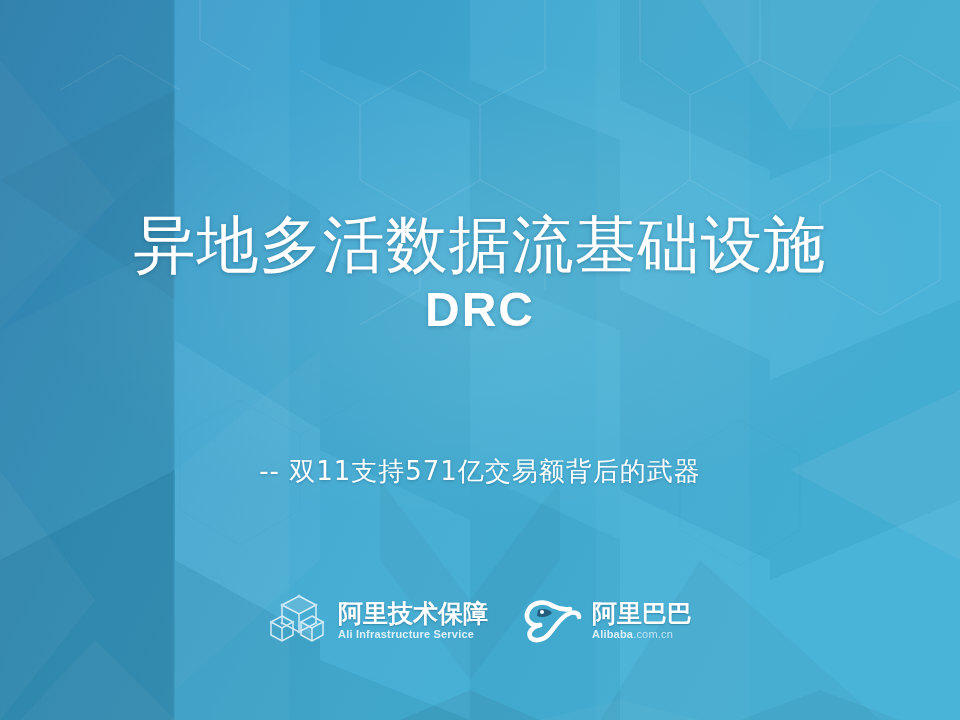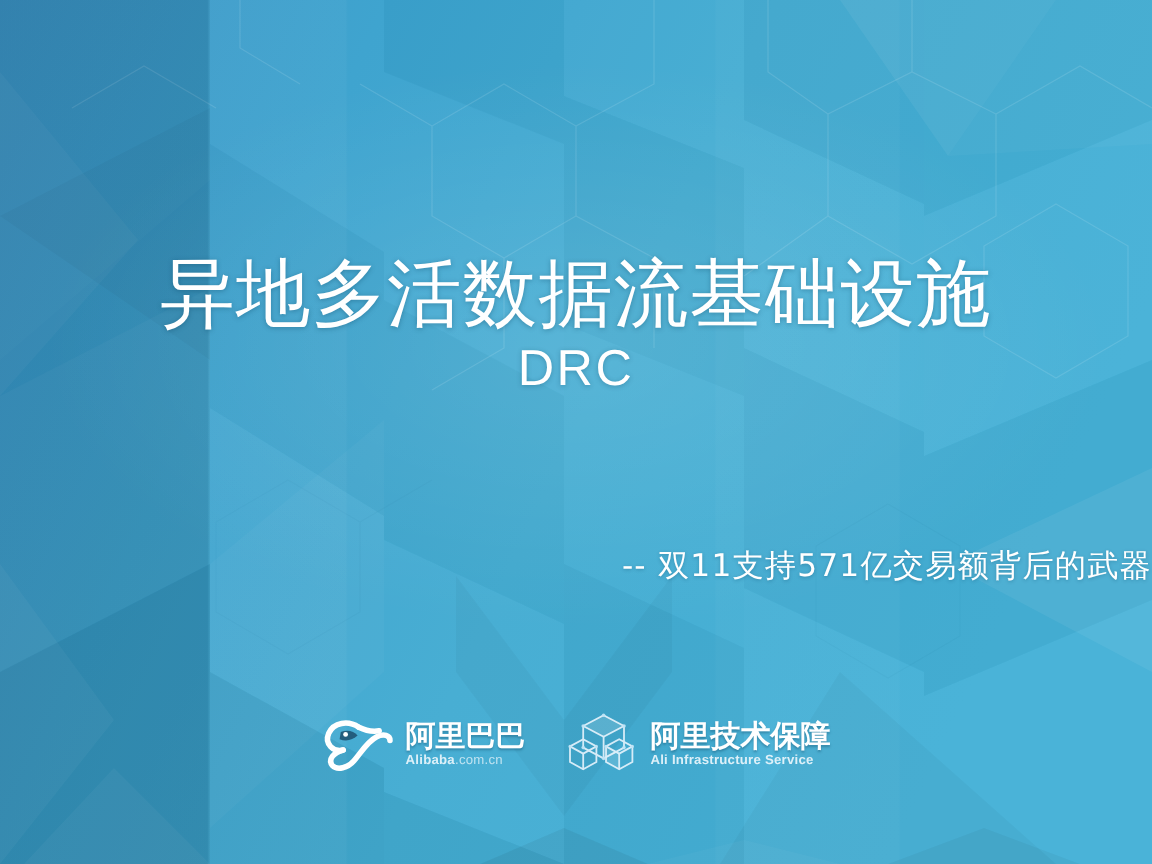--- a/index.html
+++ b/index.html
@@ -85,22 +85,22 @@
     font-size: 62px;
     line-height: 1.08;
     color: #ffffff;
     letter-spacing: 1px;
     text-shadow: 0 1px 4px rgba(10,60,90,.35);
     white-space: nowrap;
   }
 
   .title-en {
     font-family: "Liberation Sans", sans-serif;
-    font-size: 42px;
-    font-weight: 400;
+    font-size: 48px;
+    font-weight: 700;
     line-height: 1.12;
     color: #ffffff;
     letter-spacing: 2px;
     margin-top: 4px;
     text-shadow: 0 1px 4px rgba(10,60,90,.3);
   }
 
   #subtitle-block {
     position: absolute;
     left: 0;
@@ -118,21 +118,20 @@
   }
 
   .tagline {
     font-family: "DejaVu Sans", "Liberation Sans", sans-serif;
     font-size: 26px;
     color: #ffffff;
     letter-spacing: 1px;
     margin-top: 18px;
     text-shadow: 0 1px 3px rgba(10,60,90,.3);
     white-space: nowrap;
-    text-align: right;
   }
 
   
   #logo-row {
     position: absolute;
     left: 0;
     top: 592px;
     width: 960px;
     display: flex;
     justify-content: center;
@@ -270,40 +269,20 @@
     <div id="title-block">
       <div class="title-cn">异地多活数据流基础设施</div>
       <div class="title-en">DRC</div>
     </div>
 
     <div id="subtitle-block">
       <div class="tagline">-- 双11支持571亿交易额背后的武器</div>
     </div>
 
     <div id="logo-row">
-
-      <div class="logo">
-        <span class="logo-mark">
-          <svg width="62" height="48" viewBox="0 0 62 48" aria-hidden="true">
-            <g fill="none" stroke="#ffffff" stroke-width="4.6" stroke-linecap="round" stroke-linejoin="round">
-              <path d="M31 10 C22 4, 10 6, 6 15 C2 24, 10 31, 18 29"></path>
-              <path d="M18 29 C10 31, 5 37, 9 42 C13 46, 22 44, 27 38 C33 31, 38 22, 46 18 C52 15, 57 17, 57 21"></path>
-              <path d="M31 10 C37 13, 42 14, 48 13"></path>
-            </g>
-            <path d="M16 14 C21 12, 27 13, 30 17 C26 21, 20 22, 15 20 Z" fill="#1d4f6e" opacity="0.85"></path>
-            <circle cx="20" cy="16" r="2" fill="#ffffff"></circle>
-          </svg>
-        </span>
-        <span class="logo-text">
-          <div class="logo-cn">阿里巴巴</div>
-          <div class="logo-en">
-            <span>Alibaba</span><span class="dim">.com.cn</span>
-          </div>
-        </span>
-      </div>
 
       <div class="logo">
         <span class="logo-mark">
           <svg width="62" height="56" viewBox="0 0 62 56" aria-hidden="true">
             <g fill="none" stroke="#dff0fa" stroke-width="1.5" opacity="0.95">
 
               <path d="M31 4 L48 13 L48 31 L31 40 L14 31 L14 13 Z"></path>
               <path d="M14 13 L31 22 L48 13"></path>
               <path d="M31 22 L31 40"></path>
 
@@ -332,15 +311,35 @@
                 <circle cx="55" cy="30" r="1.3"></circle>
             </g>
           </svg>
         </span>
         <span class="logo-text">
           <div class="logo-cn">阿里技术保障</div>
           <div class="logo-en">Ali Infrastructure Service</div>
         </span>
       </div>
 
+      <div class="logo">
+        <span class="logo-mark">
+          <svg width="62" height="48" viewBox="0 0 62 48" aria-hidden="true">
+            <g fill="none" stroke="#ffffff" stroke-width="4.6" stroke-linecap="round" stroke-linejoin="round">
+              <path d="M31 10 C22 4, 10 6, 6 15 C2 24, 10 31, 18 29"></path>
+              <path d="M18 29 C10 31, 5 37, 9 42 C13 46, 22 44, 27 38 C33 31, 38 22, 46 18 C52 15, 57 17, 57 21"></path>
+              <path d="M31 10 C37 13, 42 14, 48 13"></path>
+            </g>
+            <path d="M16 14 C21 12, 27 13, 30 17 C26 21, 20 22, 15 20 Z" fill="#1d4f6e" opacity="0.85"></path>
+            <circle cx="20" cy="16" r="2" fill="#ffffff"></circle>
+          </svg>
+        </span>
+        <span class="logo-text">
+          <div class="logo-cn">阿里巴巴</div>
+          <div class="logo-en">
+            <span>Alibaba</span><span class="dim">.com.cn</span>
+          </div>
+        </span>
+      </div>
+
     </div>
   </div>
 </div>
 
 </body></html>

